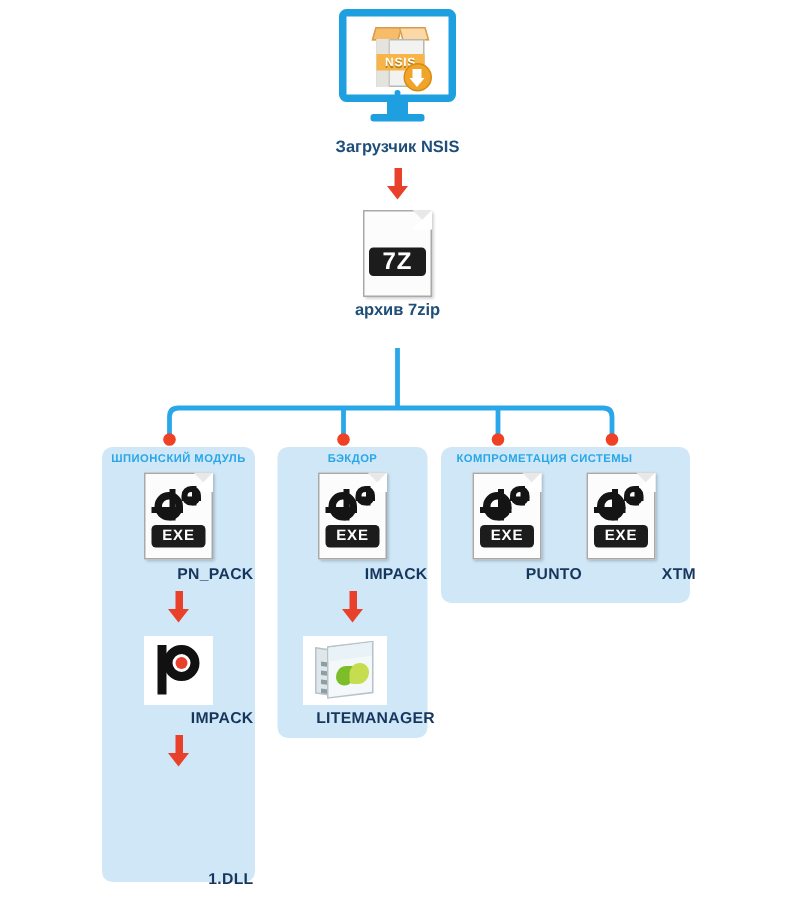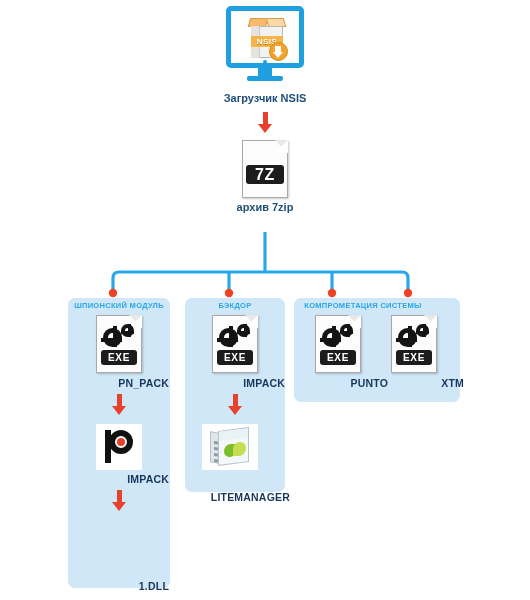--- a/index.html
+++ b/index.html
@@ -228,21 +228,21 @@
             <i></i>
             <i></i>
           </div>
         </div>
       <div class="front"></div>
       <div class="glare"></div>
       <div class="leaf1"></div>
       <div class="leaf2"></div>
     </div>
   </div>
-  <div class="abs cap-dark" style="left:180px;top:491px;width:110px;">LITEMANAGER</div>
+  <div class="abs cap-dark" style="left:180px;top:473px;width:110px;">LITEMANAGER</div>
 
   <div class="abs panel" style="left:294px;top:298px;width:166px;height:104px;"></div>
   <div class="abs grp-title" style="left:294px;top:301px;width:138px;">КОМПРОМЕТАЦИЯ СИСТЕМЫ</div>
 
   <div class="abs fileicon" style="left:315px;top:315px;">
     <div class="page"></div>
     <div class="fold"></div>
     <div class="foldline"></div>
     <div class="gears">
       <div class="gear-big"></div>

